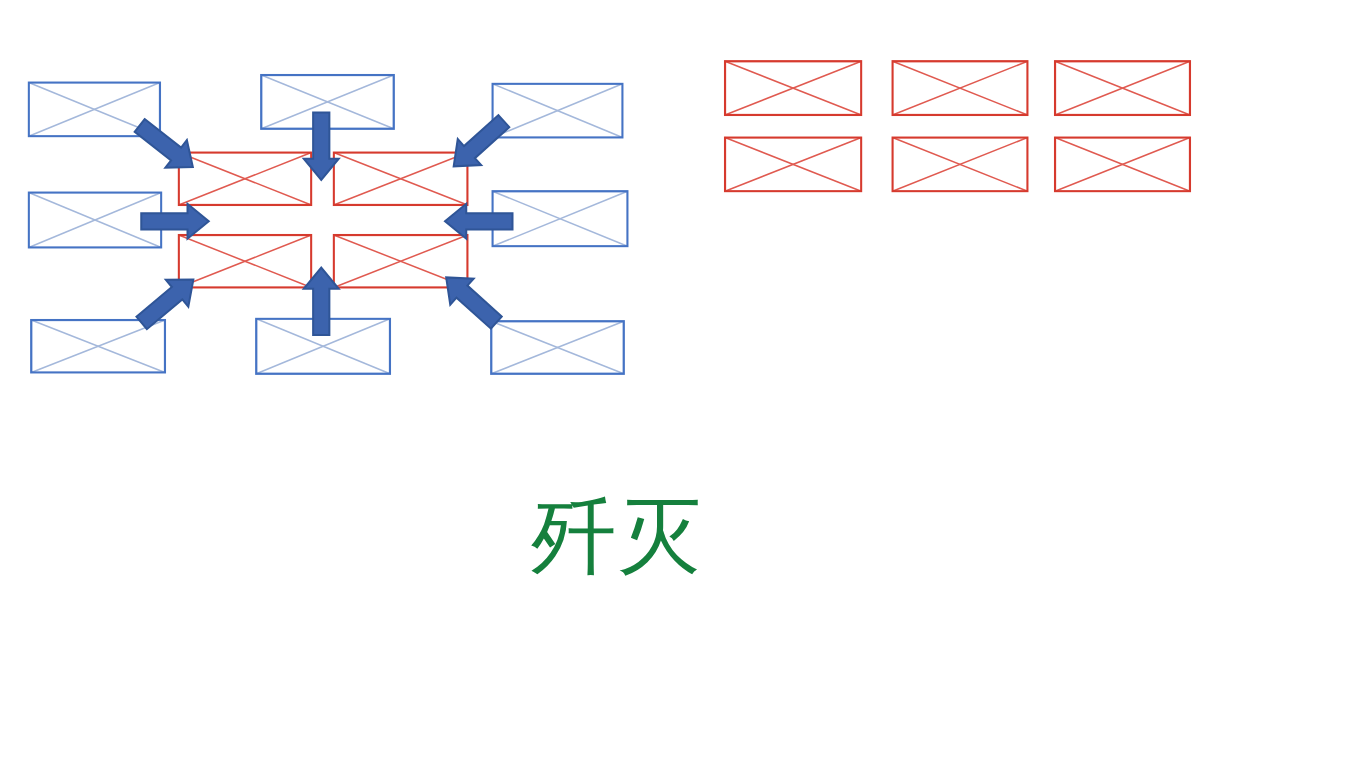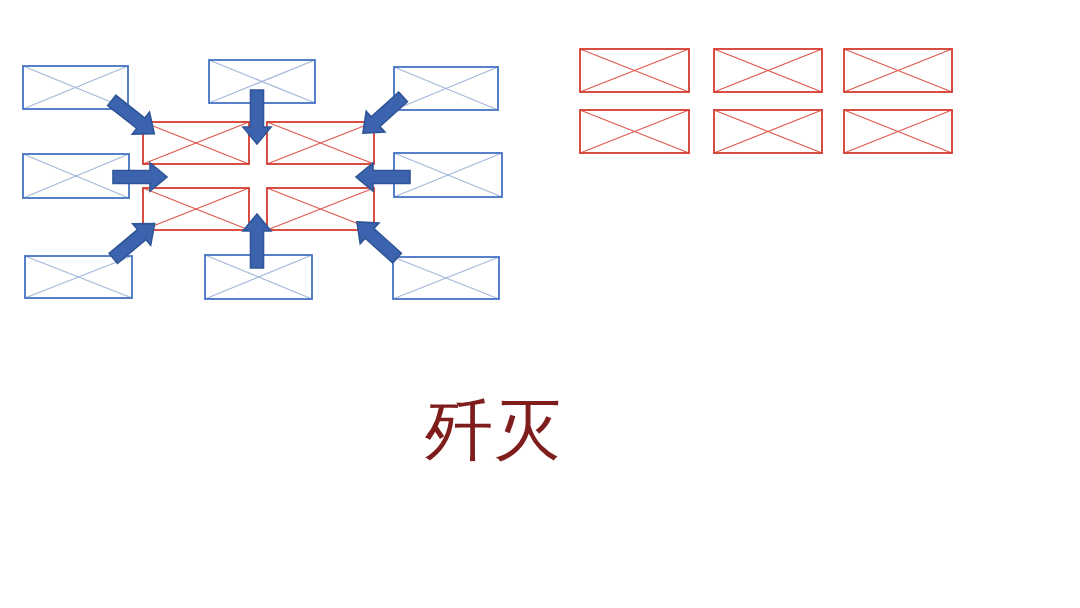--- a/index.html
+++ b/index.html
@@ -157,14 +157,14 @@
         <line x1="1" y1="1" x2="109" y2="44" stroke="#E05A50" stroke-width="1.2"></line>
         <line x1="1" y1="44" x2="109" y2="1" stroke="#E05A50" stroke-width="1.2"></line>
         <rect x="1" y="1" width="108" height="43" fill="none" stroke="#D63A2E" stroke-width="1.8"></rect>
       </svg>
       <svg width="110" height="45" class="shape" style="left: 843px; top: 109px;">
         <line x1="1" y1="1" x2="109" y2="44" stroke="#E05A50" stroke-width="1.2"></line>
         <line x1="1" y1="44" x2="109" y2="1" stroke="#E05A50" stroke-width="1.2"></line>
         <rect x="1" y="1" width="108" height="43" fill="none" stroke="#D63A2E" stroke-width="1.8"></rect>
       </svg>
     </div>
-  <div class="caption" style="color: #7f1d1d;">歼灭</div>
+  <div class="caption" style="color: #15803d;">歼灭</div>
 </div>
 
 </body></html>

